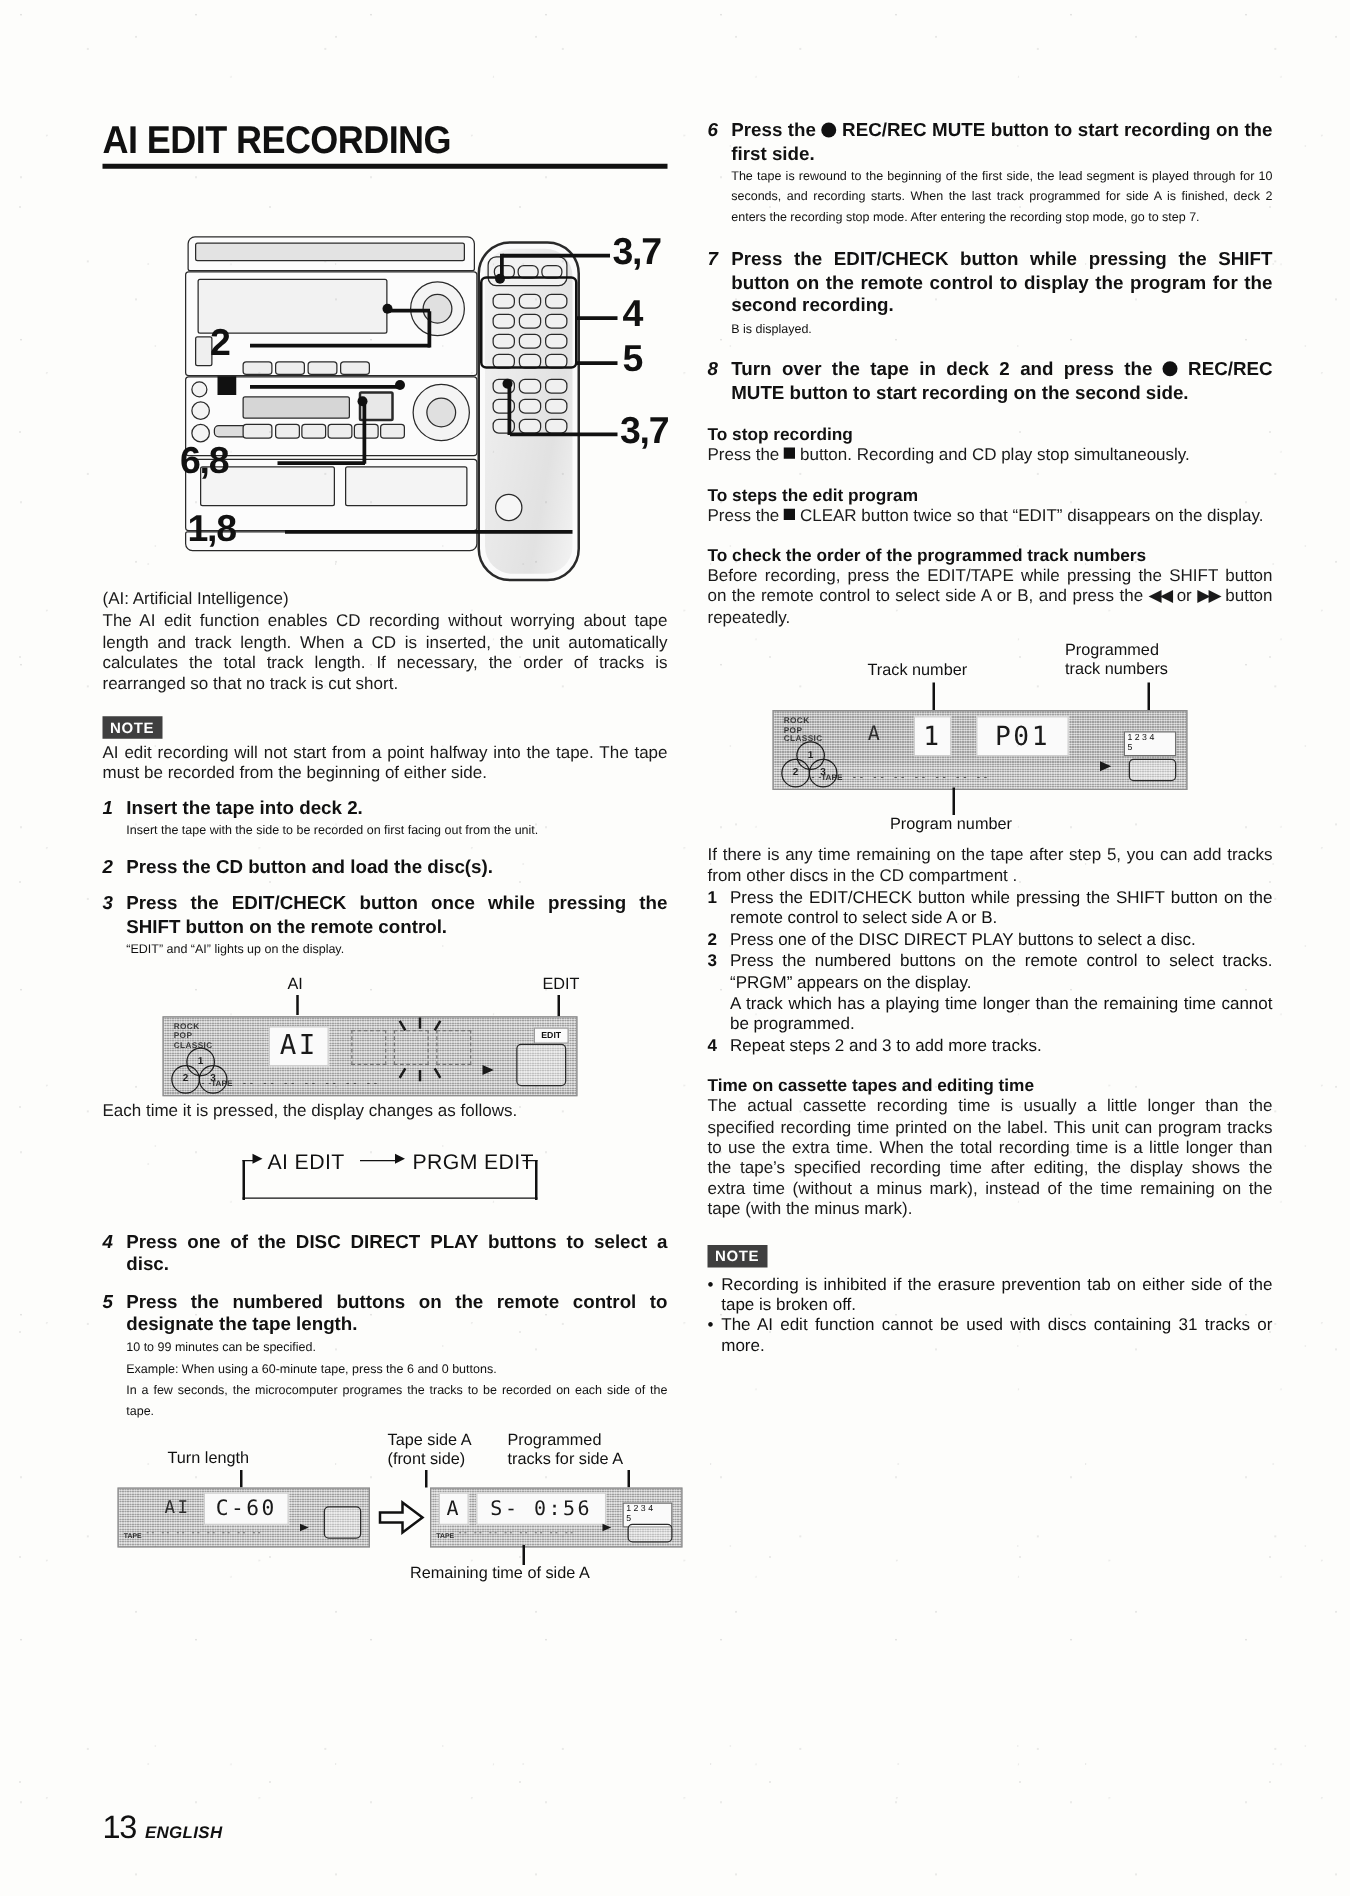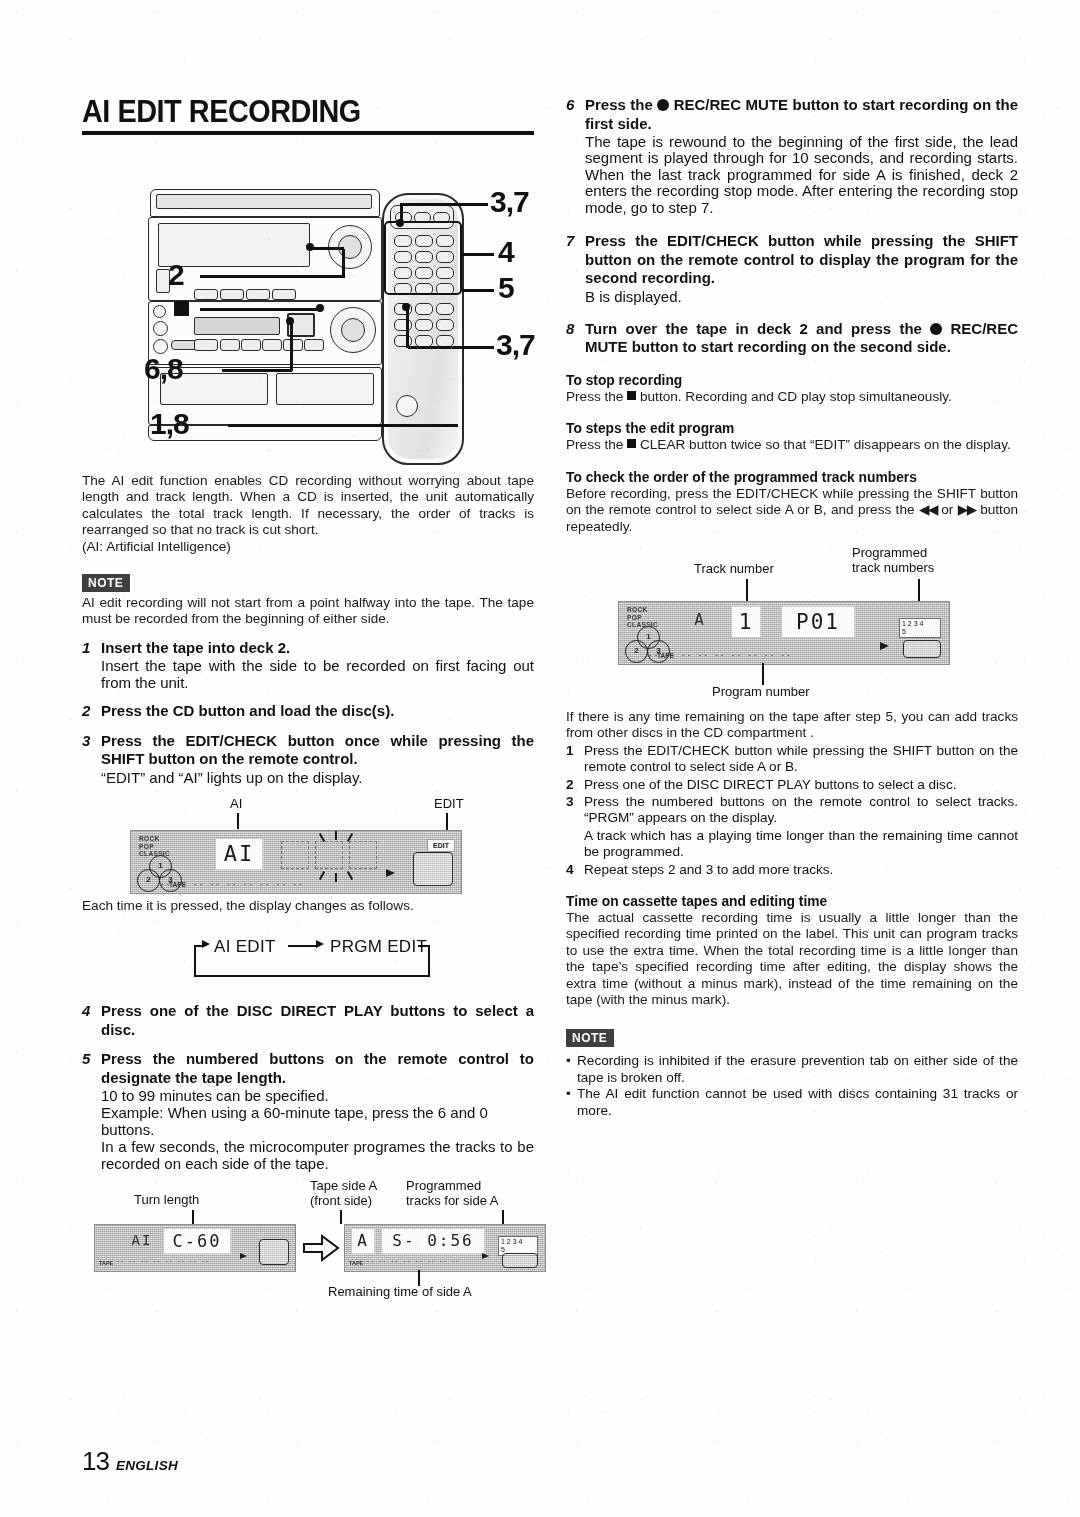--- a/index.html
+++ b/index.html
@@ -57,21 +57,21 @@
   .step-num {
     font-style:italic; font-weight:bold; font-size:15px;
     width:19px; flex:0 0 19px; line-height:18.5px;
   }
   .step-body { flex:1 1 auto; }
   .step-head {
     font-weight:bold; font-size:15px; line-height:18.5px;
     text-align:justify; margin:0;
   }
   .step-head.spread { text-align:justify; }
-  .step-text { font-size:15px; line-height:16.4px; margin:1px 0 0 0; text-align:justify; }
+  .step-text { font-size:10px; line-height:16.4px; margin:1px 0 0 0; text-align:justify; }
   .step-text.left { text-align:left; }
 
   .sub-head { font-weight:bold; font-size:13.8px; margin:16px 0 1px 0; }
   .sub-head.first { margin-top:14px; }
 
   .minilist { margin:0; padding:0; list-style:none; }
   .minilist li { display:flex; font-size:13.6px; line-height:16.4px; margin-top:1px; }
   .minilist .n { font-weight:bold; width:18px; flex:0 0 18px; }
   .minilist .t { flex:1 1 auto; text-align:justify; }
 
@@ -263,22 +263,22 @@
       <div class="callout" style="left:416px; top:130px;">5</div>
 
       <div class="lead h" style="left:326px; top:205px; width:86px;"></div>
       <div class="lead v" style="left:324px; top:166px; height:41px;"></div>
       <div class="nub" style="left:320px; top:162px;"></div>
       <div class="callout" style="left:414px; top:187px;">3,7</div>
 
       <div class="leadwrap" style="left:302px; top:80px; width:74px; height:70px; border-radius:5px;"></div>
     </div>
 
+    <p class="body tight">(AI: Artificial Intelligence)</p>
     <p class="body" style="margin-top:2px;">The AI edit function enables CD recording without worrying about tape length and track length.  When a CD is inserted, the unit automatically calculates the total track length.  If necessary, the order of tracks is rearranged so that no track is cut short.</p>
-    <p class="body tight">(AI: Artificial Intelligence)</p>
 
     <div style="margin-top:18px;">
       <span class="note-badge">NOTE</span>
       <p class="body">AI edit recording will not start from a point halfway into the tape. The tape must be recorded from the beginning of either side.</p>
     </div>
 
     <div class="step">
       <div class="step-num">1</div>
       <div class="step-body">
         <div class="step-head">Insert the tape into deck 2.</div>
@@ -454,21 +454,21 @@
 
     <div class="sub-head">To steps the edit program</div>
     <p class="body">
       <span>Press the</span>
       <span class="sq"></span>
       <span>CLEAR button twice so that “EDIT” disappears on the display.</span>
     </p>
 
     <div class="sub-head">To check the order of the programmed track numbers</div>
     <p class="body">
-      <span>Before recording, press the EDIT/CHECK while pressing the SHIFT button on the remote control to select side A or B, and press the</span>
+      <span>Before recording, press the EDIT/TAPE while pressing the SHIFT button on the remote control to select side A or B, and press the</span>
       <span class="rew"></span> or <span class="ff"></span>
       <span>button repeatedly.</span>
     </p>
 
     <div style="position:relative; height:166px; margin-top:8px;">
       <div class="fig-label" style="left:128px; top:18px;">Track number</div>
       <div class="fig-line v" style="left:180px; top:36px; height:22px;"></div>
 
       <div class="fig-label" style="left:286px; top:2px;">Programmed</div>
       <div class="fig-label" style="left:286px; top:17px;">track numbers</div>

